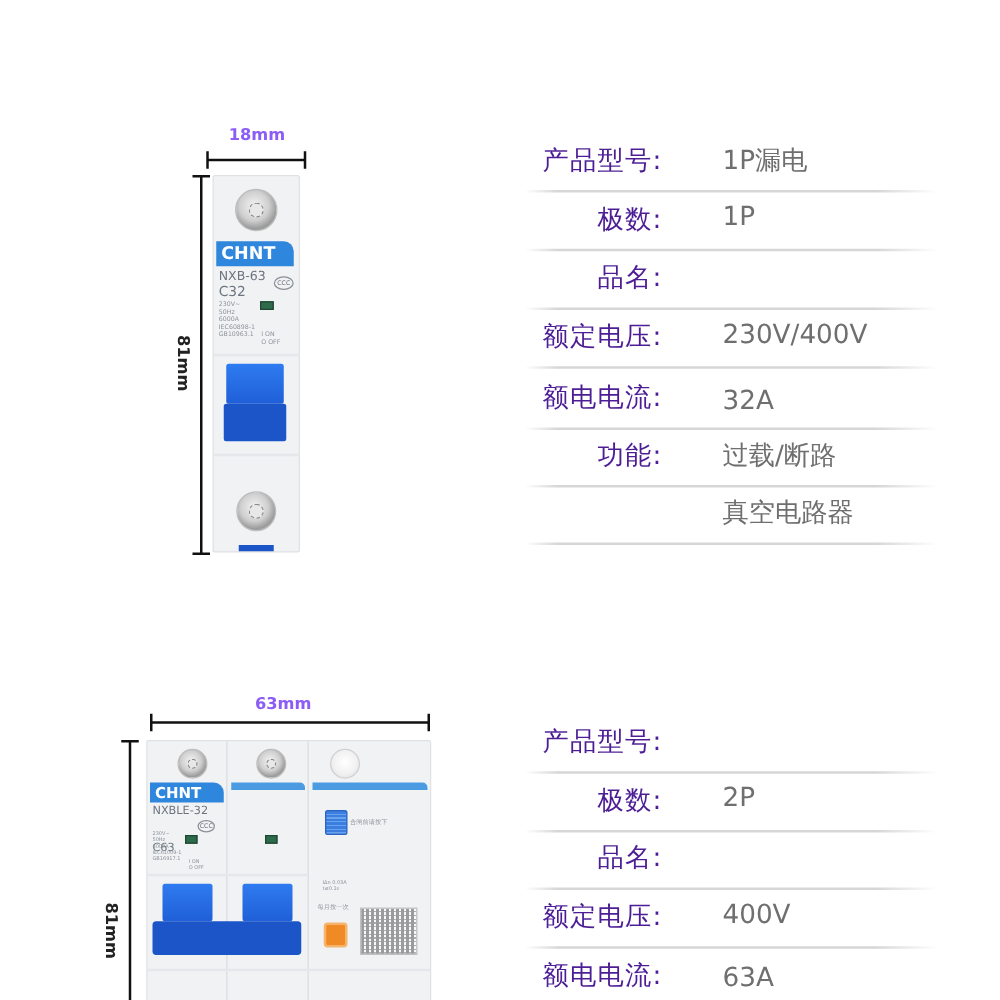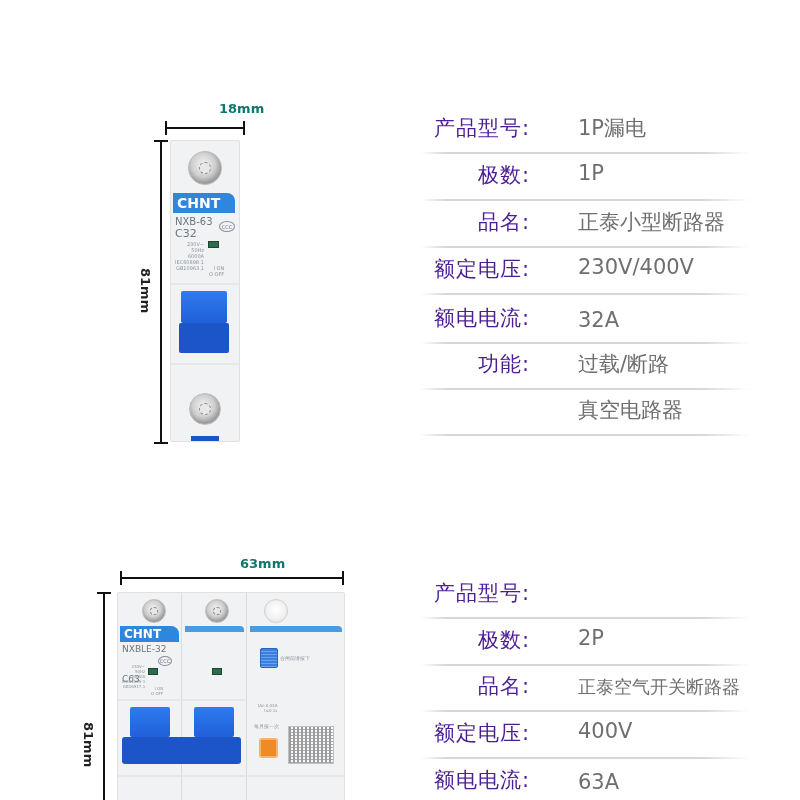--- a/index.html
+++ b/index.html
@@ -1,29 +1,29 @@
 <!DOCTYPE html>
 <html><head>
   <meta charset="utf-8">
   <style>
     html, body { margin: 0; padding: 0; }
     body {
       width: 800px; height: 800px; background: #ffffff; position: relative; overflow: hidden;
       font-family: "DejaVu Sans", "Liberation Sans", sans-serif;
     }
     
-    .dim-label { position: absolute; font-family: "DejaVu Sans", sans-serif; font-weight: bold; font-size: 13px; color: #0f766e; margin-left: 36px; }
+    .dim-label { position: absolute; font-family: "DejaVu Sans", sans-serif; font-weight: bold; font-size: 13px; color: #8b5cf6; }
     .hline { position: absolute; height: 2px; background: #111; }
     .vline { position: absolute; width: 2px; background: #111; }
     .tick-v { position: absolute; width: 2px; height: 14px; background: #111; }
     .tick-h { position: absolute; height: 2px; width: 14px; background: #111; }
     .dim-vlabel { position: absolute; font-family: "DejaVu Sans", sans-serif; font-weight: bold; font-size: 13px; color: #222; transform: rotate(90deg); transform-origin: left top; white-space: nowrap; }
 
     
-    .breaker { position: absolute; background: #f1f2f4; border: 1px solid #dfe1e4; border-radius: 2px; text-align: right; }
+    .breaker { position: absolute; background: #f1f2f4; border: 1px solid #dfe1e4; border-radius: 2px; }
     .screw { position: absolute; border-radius: 50%; background: radial-gradient(circle at 45% 40%, #f4f4f4 0%, #cfcfcf 45%, #9a9a9a 70%, #d8d8d8 100%); border: 1px solid #bdbdbd; }
     .screw::after { content: ""; position: absolute; left: 30%; top: 30%; width: 40%; height: 40%; border-radius: 50%; background: #e8e8e8; border: 1px dashed #8a8a8a; box-sizing: border-box; }
     .hole { position: absolute; border-radius: 50%; background: radial-gradient(circle at 50% 45%, #ffffff 0%, #f0f0f0 60%, #d6d6d6 100%); border: 1px solid #d0d0d0; }
     .brand-band { position: absolute; background: #2f86dd; color: #fff; font-weight: bold; font-family: "DejaVu Sans", sans-serif; letter-spacing: 0px; display: flex; align-items: center; padding-left: 4px; box-sizing: border-box; border-top-right-radius: 8px; }
     .band-plain { position: absolute; background: #4b9be3; height: 6px; border-top-right-radius: 4px; }
     .model { position: absolute; color: #6d7580; font-family: "DejaVu Sans", sans-serif; white-space: nowrap; }
     .tiny { position: absolute; color: #8d949c; font-family: "DejaVu Sans", sans-serif; font-size: 5px; line-height: 6px; white-space: pre; }
     .ccc { position: absolute; border: 1px solid #8a9098; border-radius: 50%; font-size: 5px; color: #6d7580; display: flex; align-items: center; justify-content: center; }
     .led { position: absolute; background: #2e6b4a; border: 1px solid #1e4632; }
     .handle { position: absolute; background: linear-gradient(#2f7bf0, #1f5fd8); border-radius: 2px; }
@@ -85,21 +85,20 @@
       <span class="spec-value">1P漏电</span>
       <div class="spec-divider"></div>
     </div>
     <div class="spec-row" style="top:155px;">
       <span class="spec-label">极数:</span>
       <span class="spec-value">1P</span>
       <div class="spec-divider"></div>
     </div>
     <div class="spec-row" style="top:202px;">
       <span class="spec-label">品名:</span>
-      <span class="spec-value">正泰小型断路器</span>
       <div class="spec-divider"></div>
     </div>
     <div class="spec-row" style="top:249px;">
       <span class="spec-label">额定电压:</span>
       <span class="spec-value">230V/400V</span>
       <div class="spec-divider"></div>
     </div>
     <div class="spec-row" style="top:298px;">
       <span class="spec-label">额电电流:</span>
       <span class="spec-value" style="top:10px;">32A</span>
@@ -174,21 +173,20 @@
       <span class="spec-label">产品型号:</span>
       <div class="spec-divider"></div>
     </div>
     <div class="spec-row" style="top:620px;">
       <span class="spec-label">极数:</span>
       <span class="spec-value">2P</span>
       <div class="spec-divider"></div>
     </div>
     <div class="spec-row" style="top:666px;">
       <span class="spec-label">品名:</span>
-      <span class="spec-value small">正泰空气开关断路器</span>
       <div class="spec-divider"></div>
     </div>
     <div class="spec-row" style="top:713px;">
       <span class="spec-label">额定电压:</span>
       <span class="spec-value">400V</span>
       <div class="spec-divider"></div>
     </div>
     <div class="spec-row" style="top:760px;">
       <span class="spec-label">额电电流:</span>
       <span class="spec-value" style="top:10px;">63A</span>

